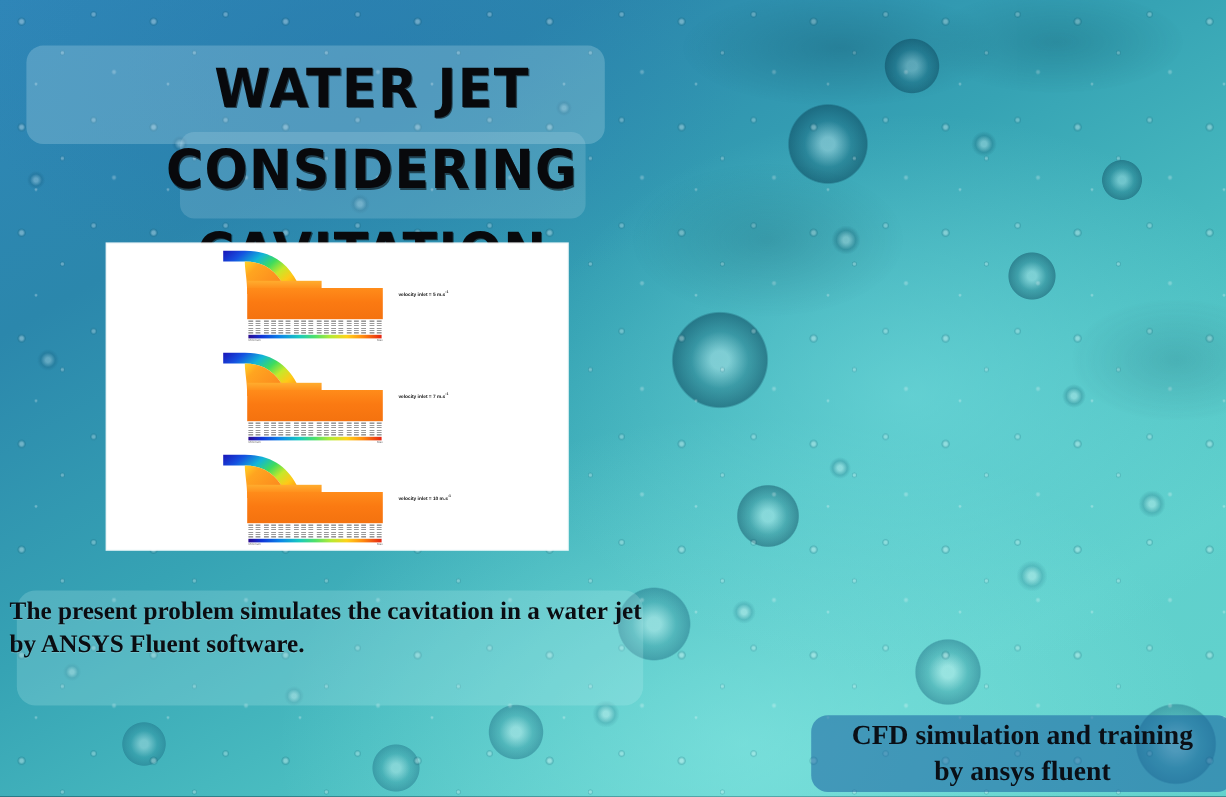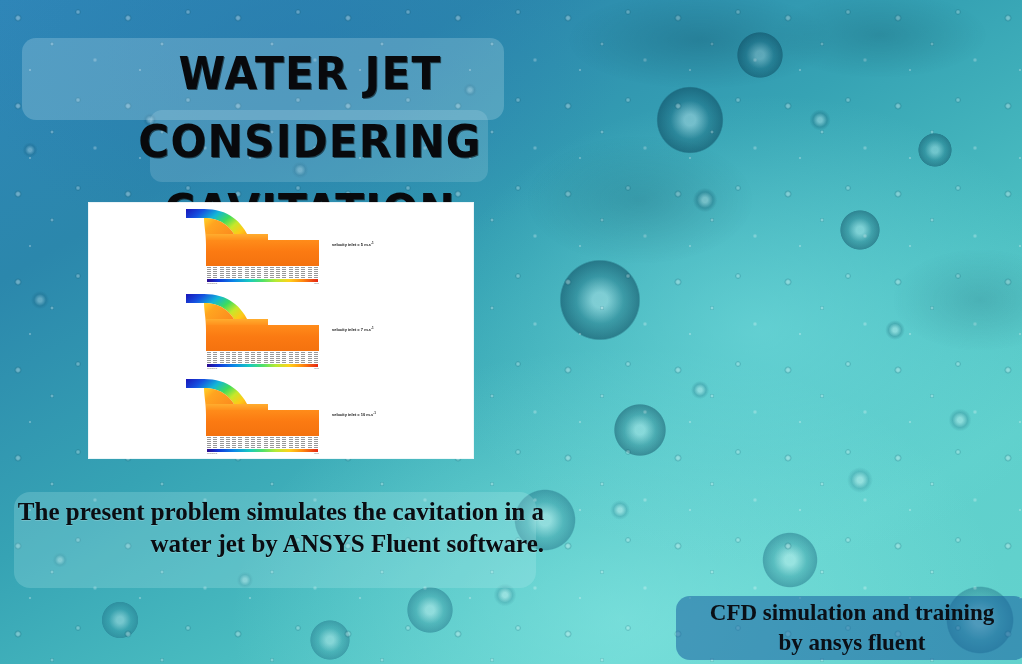--- a/index.html
+++ b/index.html
@@ -96,25 +96,25 @@
     line-height:1.52;
     letter-spacing:1.2px;
     transform:scaleX(.94);
     text-shadow:1px 1px 0 rgba(0,0,0,.55);
   }
   #title .l2{display:block;}
 
   
   #subtitle{
     position:absolute;left:8px;top:496px;width:536px;
-    text-align:right;
+    text-align:left;
     color:#0a0d12;
     font-family:"Liberation Serif",serif;
     font-weight:700;
-    font-size:25px;
+    font-size:21px;
     line-height:1.28;
     text-shadow:0 1px 0 rgba(255,255,255,.18);
   }
 
   
   #footer{
     position:absolute;left:676px;top:598px;width:352px;
     text-align:center;
     color:#0a0f16;
     font-family:"Liberation Serif",serif;

